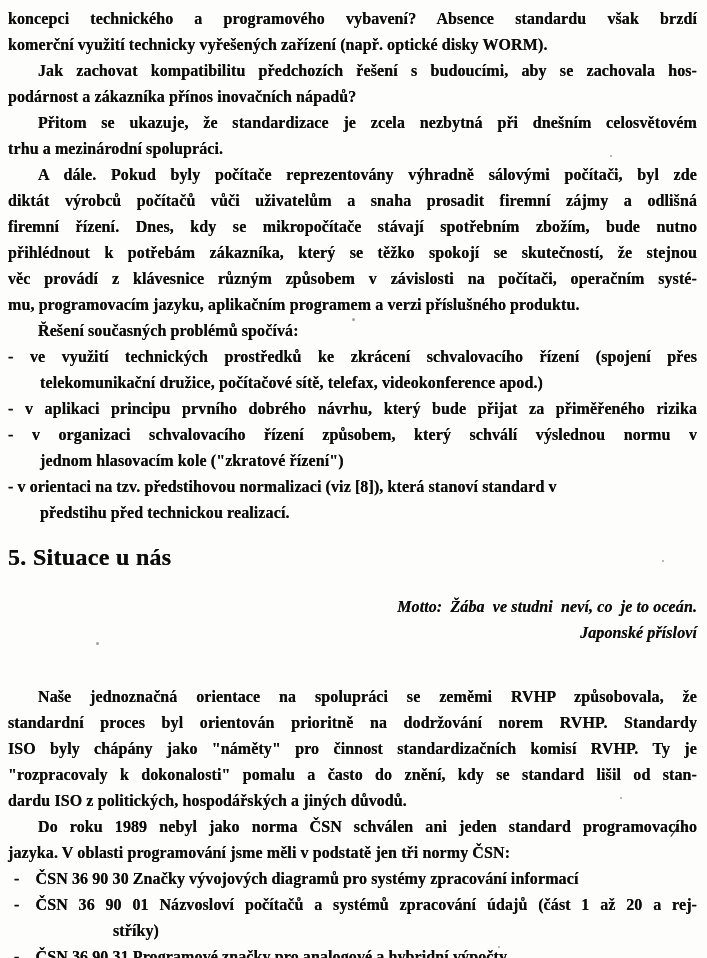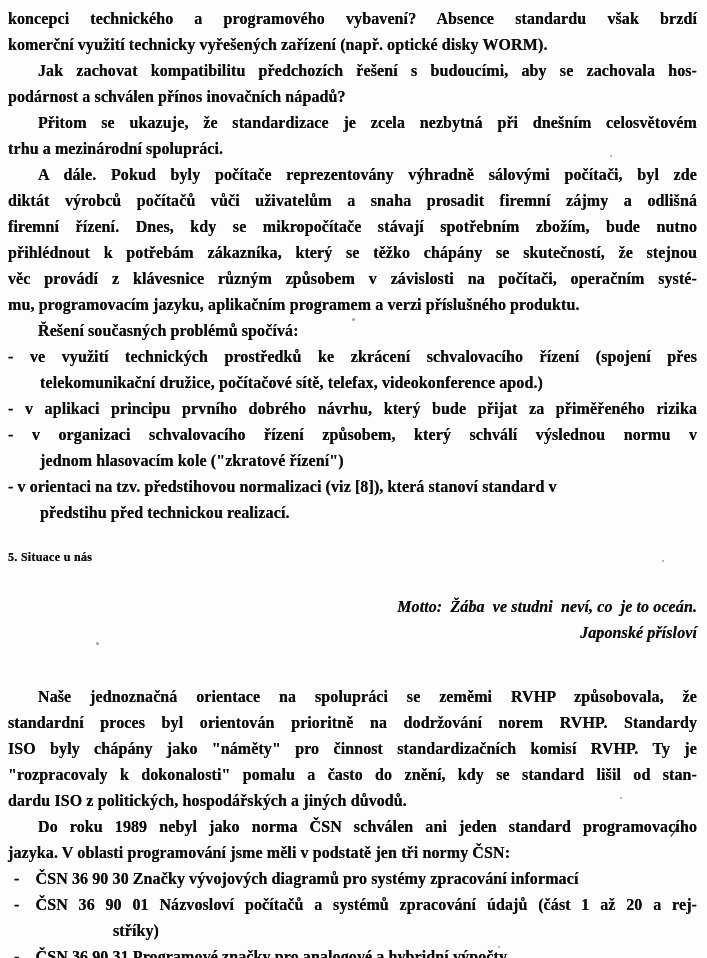--- a/index.html
+++ b/index.html
@@ -33,21 +33,21 @@
   
   .para.ind .line:first-child { text-indent: 30px; }
   
   .hang .line.cont { padding-left: 32px; }
   
   .csn .line { padding-left: 6px; }
   .csn .line.cont { padding-left: 105px; }
   
   .heading {
     margin-top: 16px;
-    font-size: 12px;
+    font-size: 24px;
     line-height: 30px;
     font-weight: 700;
     letter-spacing: 0.3px;
   }
   
   .motto { margin-top: 22px; font-style: italic; }
   .motto .line { text-align: left; text-align-last: right; }
   .motto + .para { margin-top: 38px; }
   
   .slash {
@@ -69,31 +69,31 @@
 <body>
 
 <div class="page">
   <div id="content">
       <div class="para">
         <div class="line j">koncepci technického a programového vybavení? Absence standardu však brzdí</div>
         <div class="line cont">komerční využití technicky vyřešených zařízení (např. optické disky WORM).</div>
       </div>
       <div class="para ind">
         <div class="line j">Jak zachovat kompatibilitu předchozích řešení s budoucími, aby se zachovala hos-</div>
-        <div class="line cont">podárnost a schválen přínos inovačních nápadů?</div>
+        <div class="line cont">podárnost a zákazníka přínos inovačních nápadů?</div>
       </div>
       <div class="para ind">
         <div class="line j">Přitom se ukazuje, že standardizace je zcela nezbytná při dnešním celosvětovém</div>
         <div class="line cont">trhu a mezinárodní spolupráci.</div>
       </div>
       <div class="para ind">
         <div class="line j">A dále. Pokud byly počítače reprezentovány výhradně sálovými počítači, byl zde</div>
         <div class="line j cont">diktát výrobců počítačů vůči uživatelům a snaha prosadit firemní zájmy a odlišná</div>
         <div class="line j cont">firemní řízení. Dnes, kdy se mikropočítače stávají spotřebním zbožím, bude nutno</div>
-        <div class="line j cont">přihlédnout k potřebám zákazníka, který se těžko chápány se skutečností, že stejnou</div>
+        <div class="line j cont">přihlédnout k potřebám zákazníka, který se těžko spokojí se skutečností, že stejnou</div>
         <div class="line j cont">věc provádí z klávesnice různým způsobem v závislosti na počítači, operačním systé-</div>
         <div class="line cont">mu, programovacím jazyku, aplikačním programem a verzi příslušného produktu.</div>
       </div>
       <div class="para ind">
         <div class="line">Řešení současných problémů spočívá:</div>
       </div>
       <div class="hang">
         <div class="line j">- ve využití technických prostředků ke zkrácení schvalovacího řízení (spojení přes</div>
         <div class="line cont">telekomunikační družice, počítačové sítě, telefax, videokonference apod.)</div>
       </div>

